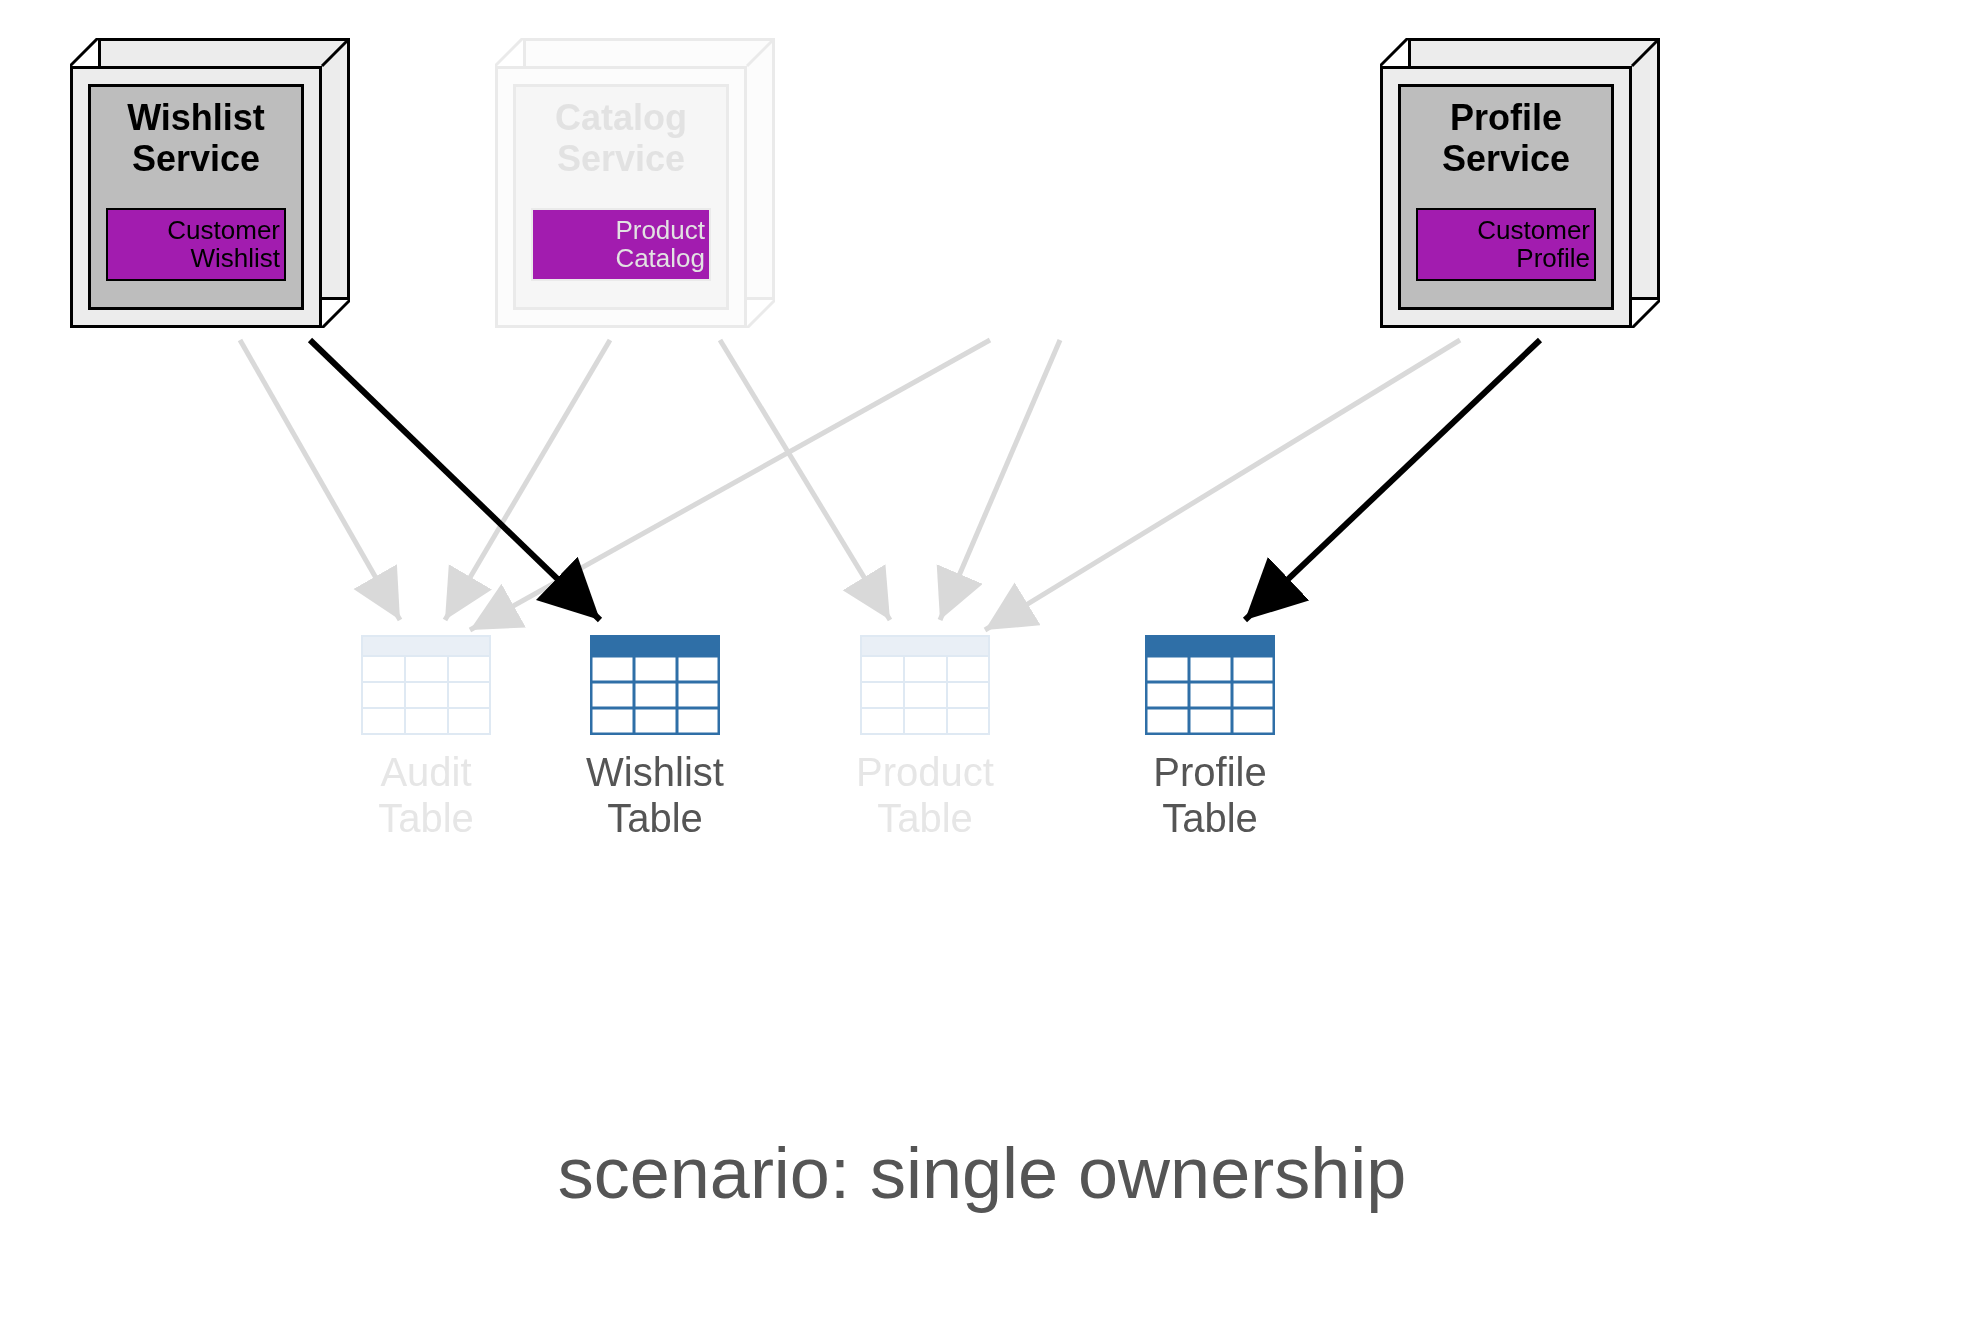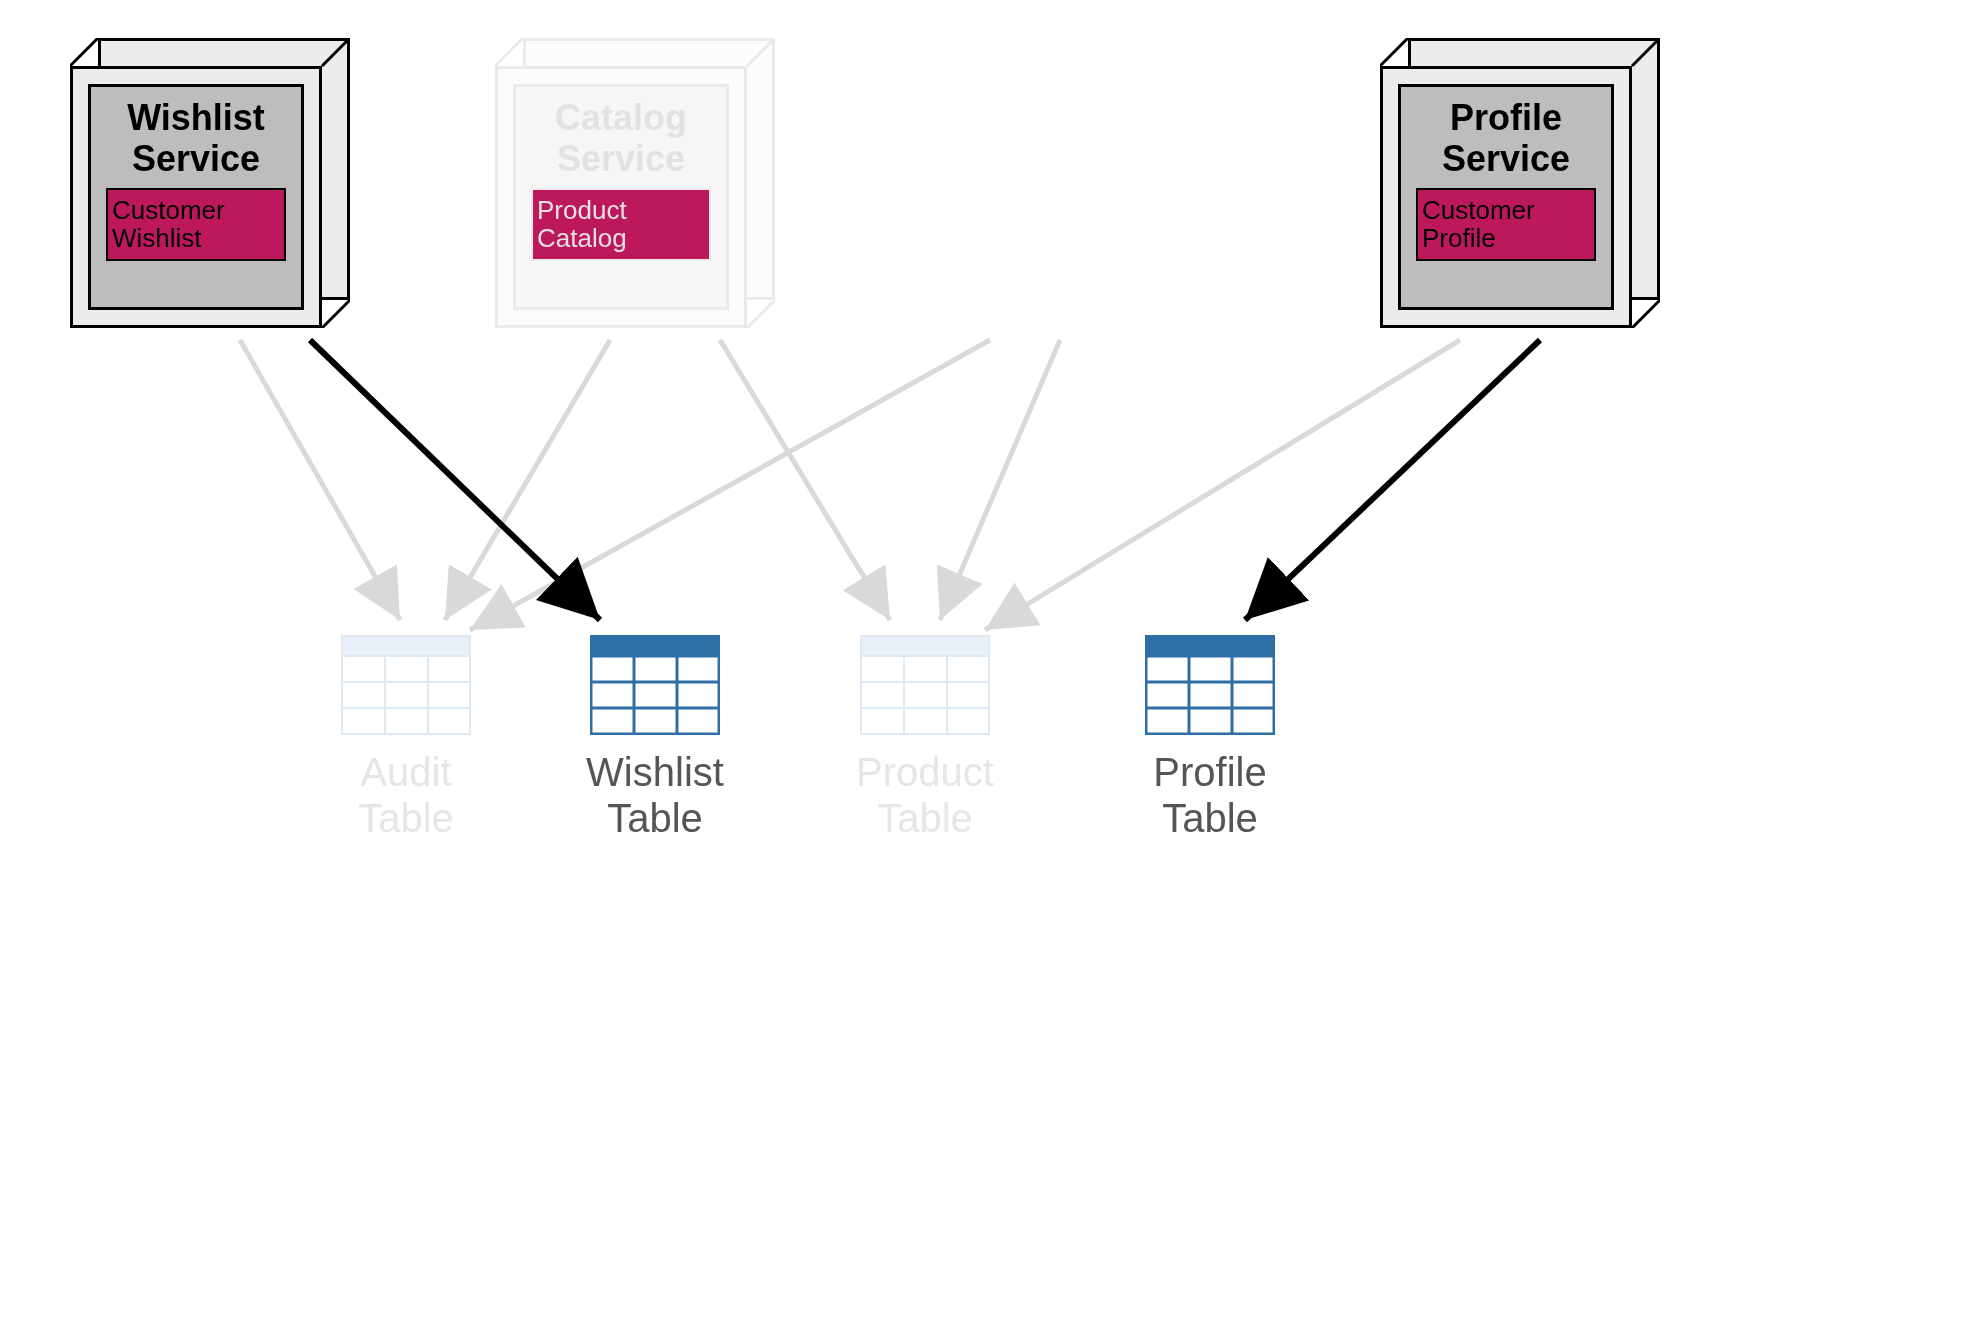--- a/index.html
+++ b/index.html
@@ -51,27 +51,27 @@
       padding-top: 10px;
     }
     .service .title {
       font-size: 36px;
       font-weight: 700;
       color: #000;
       text-align: center;
       line-height: 1.15;
     }
     .service .sub {
-      margin-top: 8px;
-      background: #be185d;
+      margin-top: 28px;
+      background: #a21caf;
       border: 2px solid #000;
       width: 180px;
       padding: 6px 4px;
       font-size: 26px;
-      text-align: left;
+      text-align: right;
       line-height: 1.1;
     }
     .service.faded .back,
     .service.faded .front { background:#fcfcfc; border-color:#eaeaea; }
     .service.faded .inner { background:#f6f6f6; border-color:#eaeaea; }
     .service.faded .title { color:#e2e2e2; }
     .service.faded .sub { border-color:#eaeaea; color:#e2e2e2; }
     .service.faded svg.corners line { stroke:#eaeaea; }
 
     .table {
@@ -163,21 +163,21 @@
         <line x1="0" y1="28" x2="28" y2="0" stroke="#000" stroke-width="3"></line>
         <line x1="252" y1="28" x2="280" y2="0" stroke="#000" stroke-width="3"></line>
         <line x1="252" y1="290" x2="280" y2="262" stroke="#000" stroke-width="3"></line>
       </svg>
     <div class="inner">
       <div class="title">Profile<br>Service</div>
       <div class="sub">Customer<br>Profile</div>
     </div>
   </div>
 
-  <div class="table faded" style="left:296px; top:635px;">
+  <div class="table faded" style="left:316px; top:635px;">
     <svg width="130" height="100">
       <rect x="1" y="1" width="128" height="20" fill="#e9eff6" stroke="#dfe9f3" stroke-width="2"></rect>
       <rect x="1" y="21" width="128" height="78" fill="#fff" stroke="#dfe9f3" stroke-width="2"></rect>
       <line x1="44" y1="21" x2="44" y2="99" stroke="#dfe9f3" stroke-width="2"></line>
       <line x1="87" y1="21" x2="87" y2="99" stroke="#dfe9f3" stroke-width="2"></line>
       <line x1="1" y1="47" x2="129" y2="47" stroke="#dfe9f3" stroke-width="2"></line>
       <line x1="1" y1="73" x2="129" y2="73" stroke="#dfe9f3" stroke-width="2"></line>
     </svg>
     <div class="label">Audit<br>Table</div>
   </div>
@@ -211,14 +211,15 @@
       <rect x="1" y="1" width="128" height="20" fill="#2f6fa7" stroke="#2f6fa7" stroke-width="2"></rect>
       <rect x="1" y="21" width="128" height="78" fill="#fff" stroke="#2f6fa7" stroke-width="3"></rect>
       <line x1="44" y1="21" x2="44" y2="99" stroke="#2f6fa7" stroke-width="3"></line>
       <line x1="87" y1="21" x2="87" y2="99" stroke="#2f6fa7" stroke-width="3"></line>
       <line x1="1" y1="47" x2="129" y2="47" stroke="#2f6fa7" stroke-width="3"></line>
       <line x1="1" y1="73" x2="129" y2="73" stroke="#2f6fa7" stroke-width="3"></line>
     </svg>
     <div class="label">Profile<br>Table</div>
   </div>
 
+  <div class="caption">scenario: single ownership</div>
 
 </div>
 
 </body></html>

